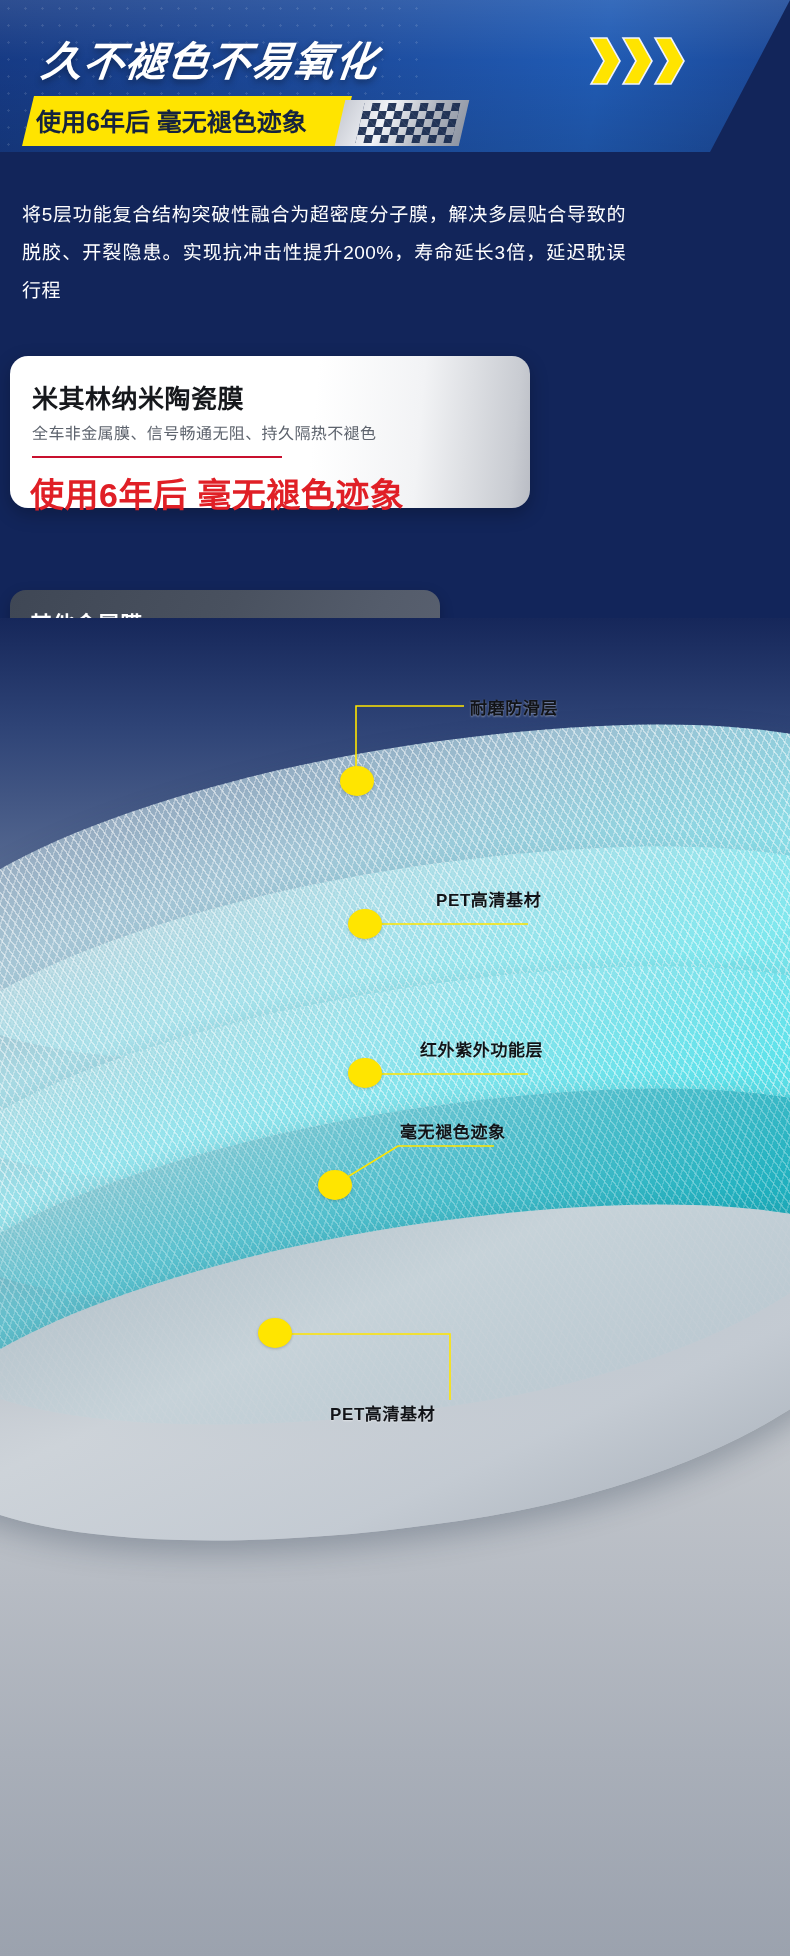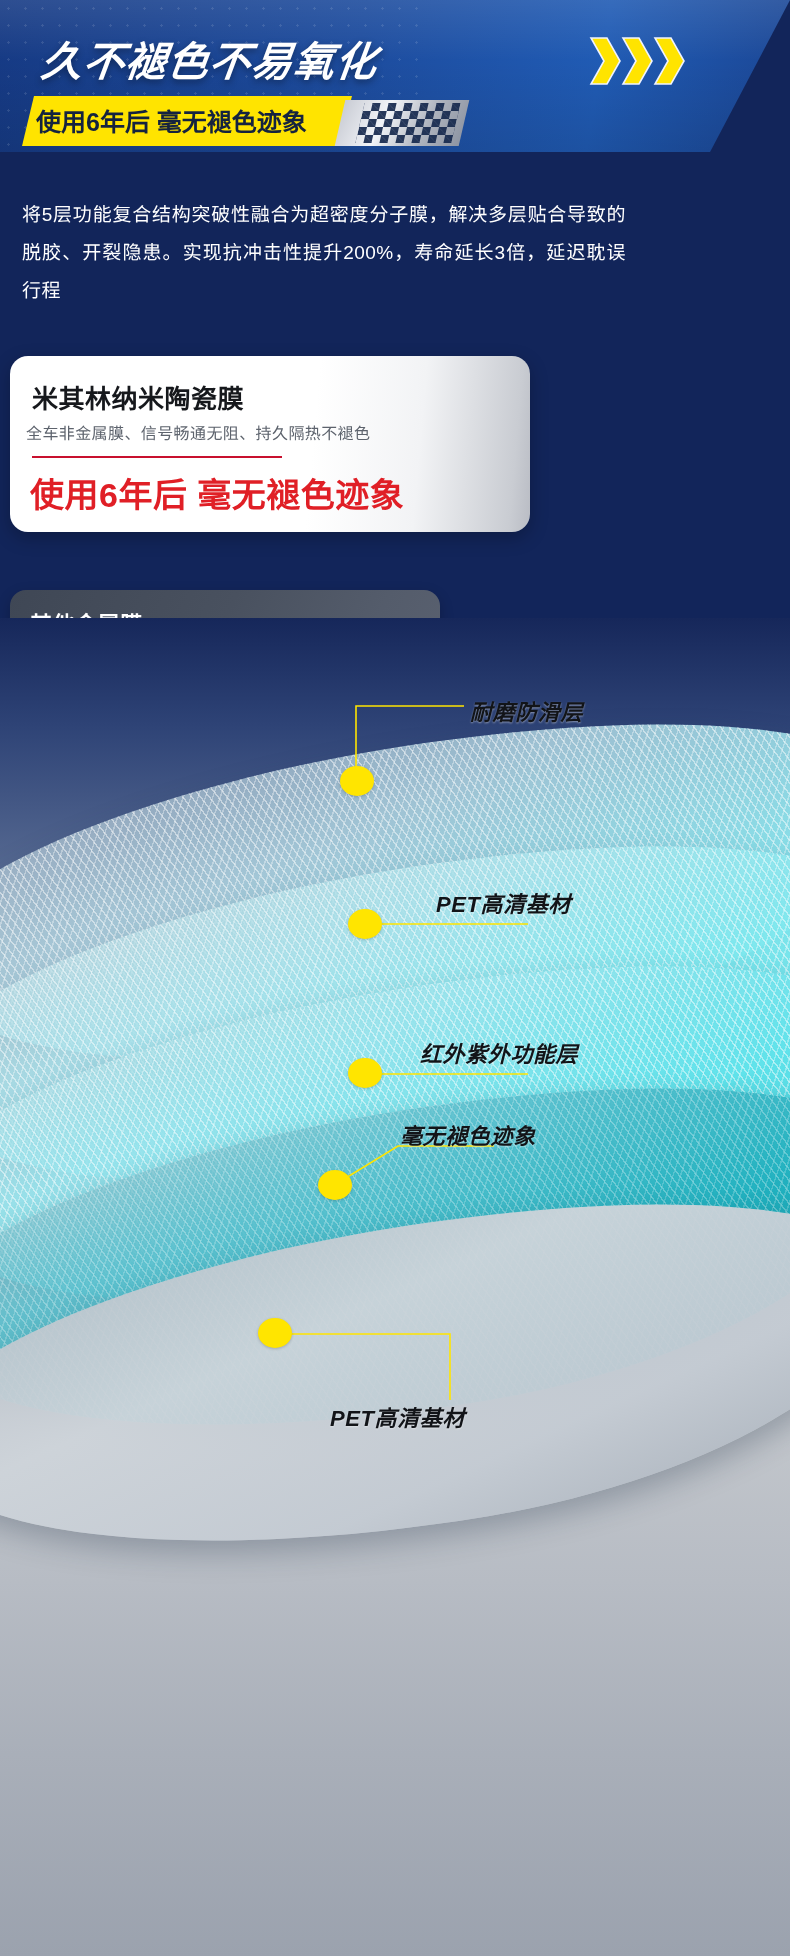--- a/index.html
+++ b/index.html
@@ -112,31 +112,31 @@
     line-height:38px;
     color:#ffffff;
     letter-spacing:.4px;
     text-align:justify;
   }
 
   
   .card-white{
     position:absolute;
     left:10px; top:356px;
-    width:520px; height:176px;
+    width:520px; height:152px;
     border-radius:18px;
     background:linear-gradient(95deg,#ffffff 0%,#ffffff 58%,#f2f3f5 78%,#c9ccd2 96%,#b9bcc4 100%);
     box-shadow:0 6px 18px rgba(0,0,0,.25);
   }
   .cw-title{
     position:absolute; left:22px; top:22px;
     font-size:26px; font-weight:800; color:#16181c; letter-spacing:.5px;
   }
   .cw-sub{
-    position:absolute; left:16px; top:64px;
+    position:absolute; left:22px; top:64px;
     font-size:16px; color:#5d636d; letter-spacing:.4px;
   }
   .cw-rule{
     position:absolute; left:22px; top:100px;
     width:250px; height:2px; background:#c8102e;
   }
   .cw-head{
     position:absolute; left:20px; top:112px;
     font-size:34px; font-weight:900; color:#e01f26; letter-spacing:.5px;
     white-space:nowrap;
@@ -199,28 +199,27 @@
     background-image:
       repeating-linear-gradient(62deg, rgba(255,255,255,.55) 0 1.4px, transparent 1.4px 7px),
       repeating-linear-gradient(-62deg, rgba(255,255,255,.40) 0 1.4px, transparent 1.4px 7px);
     opacity:.85;
     mix-blend-mode:screen;
   }
 
   
   .callout-label{
     position:absolute;
-    font-size:22px;
+    font-size:17px;
     font-weight:800;
     color:#121418;
     white-space:nowrap;
     letter-spacing:.6px;
     text-shadow:0 1px 2px rgba(255,255,255,.45);
     z-index:40;
-    font-style:italic;
   }
   .dot{
     position:absolute;
     width:34px; height:30px;
     background:#ffe500;
     border-radius:50%;
     z-index:40;
     box-shadow:0 1px 3px rgba(0,0,0,.2);
   }
   .leader{

